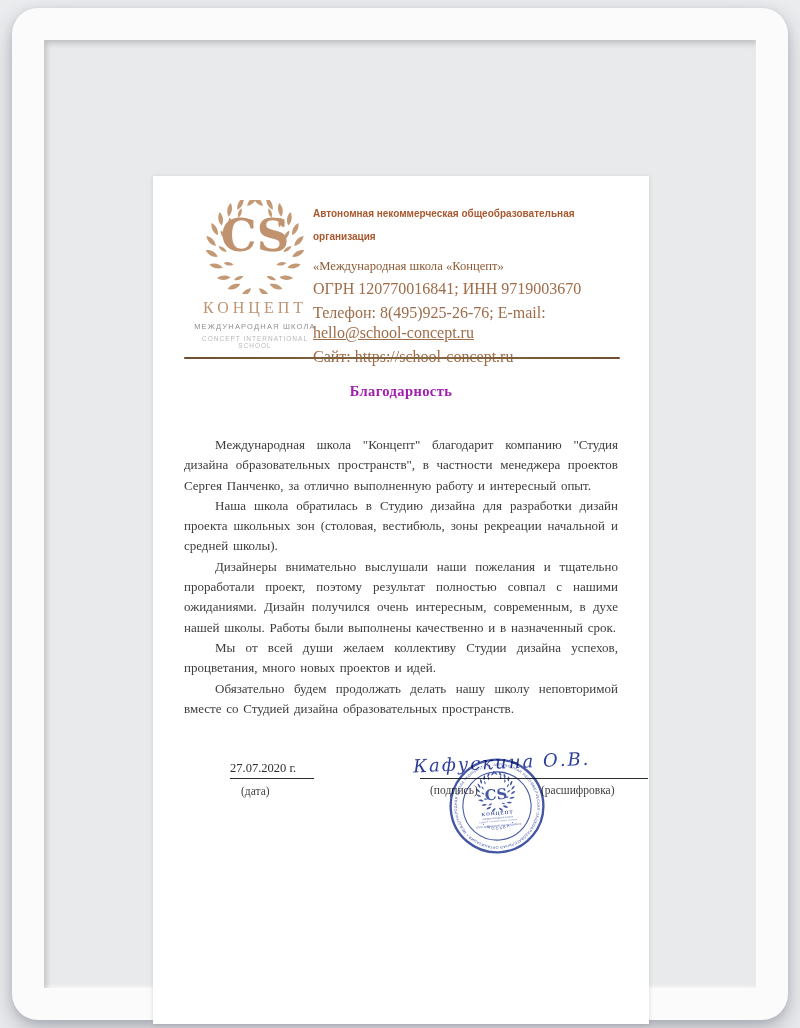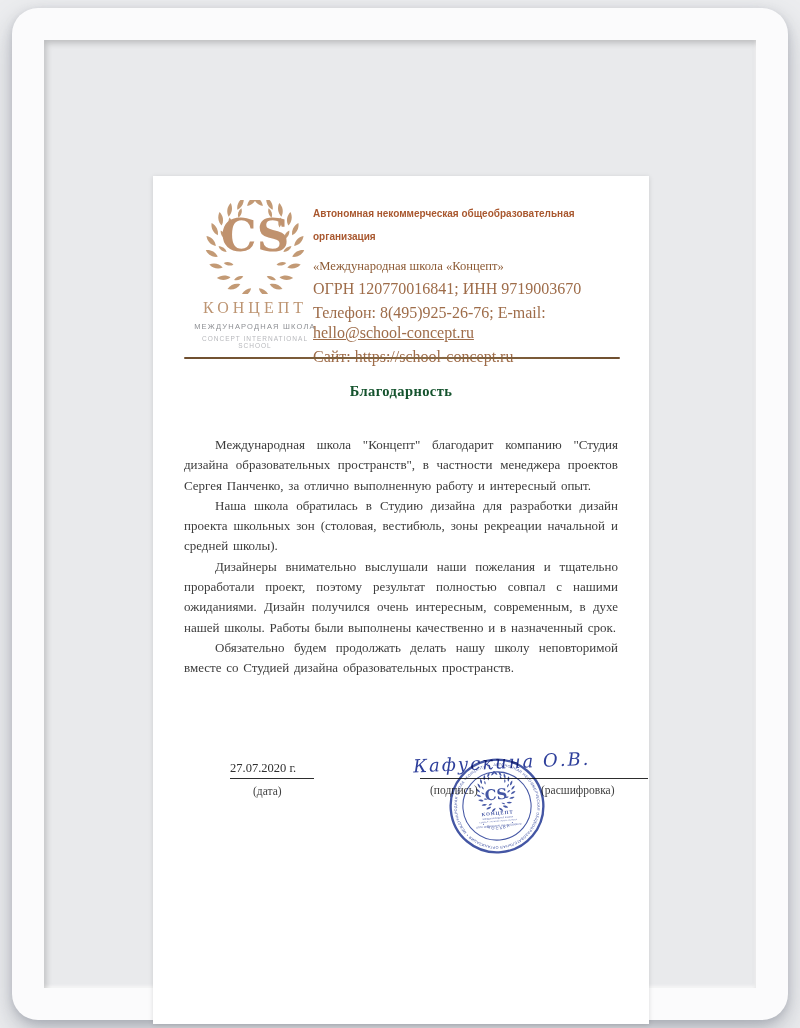--- a/index.html
+++ b/index.html
@@ -48,35 +48,35 @@
 
   .rule{
     position:absolute;left:31px;top:181px;width:436px;height:2.4px;
     background:linear-gradient(90deg,#6f4f2f,#8a6a45 55%,#6f4f2f);
     border-radius:2px;
   }
 
   
   .doc-title{
     position:absolute;left:0;top:207px;width:100%;text-align:center;
-    font-weight:bold;font-size:14.5px;letter-spacing:.4px;color:#14532d;
+    font-weight:bold;font-size:14.5px;letter-spacing:.4px;color:#a21caf;
   }
   .doc-body{
     position:absolute;left:31px;top:259px;width:434px;
     font-size:13px;line-height:20.3px;text-align:justify;color:#3c3c3c;
   }
   .doc-body p{margin:0;text-indent:31px;word-spacing:1.5px;}
 
   
   .date-text{
     position:absolute;left:77px;top:585px;font-size:12.5px;color:#2f2f2f;
     border-bottom:1.2px solid #2d2d2d;padding:0 18px 2px 0;
   }
   .caption{position:absolute;font-size:11.5px;color:#3f3f3f;}
-  .date-caption{left:88px;top:609px;margin-left:12px;}
+  .date-caption{left:88px;top:609px;}
   .sig-line{position:absolute;left:267px;top:584px;width:228px;height:18px;border-bottom:1.2px solid #2d2d2d;}
   .sig-caption-left{left:277px;top:608px;}
   .sig-caption-right{left:388px;top:608px;}
   .handwriting{
     position:absolute;left:260px;top:574px;width:250px;
     font-style:italic;font-size:18px;letter-spacing:2px;color:#2e3f9b;
     transform:rotate(-2.5deg);white-space:nowrap;
     font-family:"DejaVu Serif",serif;
   }
 
@@ -163,20 +163,21 @@
       <div class="contact">Сайт: https://school-concept.ru</div>
     </div>
 
     <div class="rule"></div>
 
     <div class="doc-title">Благодарность</div>
     <div class="doc-body">
       <p>Международная школа "Концепт" благодарит компанию "Студия дизайна образовательных пространств", в частности менеджера проектов Сергея Панченко, за отлично выполненную работу и интересный опыт.</p>
       <p>Наша школа обратилась в Студию дизайна для разработки дизайн проекта школьных зон (столовая, вестибюль, зоны рекреации начальной и средней школы).</p>
       <p>Дизайнеры внимательно выслушали наши пожелания и тщательно проработали проект, поэтому результат полностью совпал с нашими ожиданиями. Дизайн получился очень интересным, современным, в духе нашей школы. Работы были выполнены качественно и в назначенный срок.</p>
+      <p>Мы от всей души желаем коллективу Студии дизайна успехов, процветания, много новых проектов и идей.</p>
       <p>Обязательно будем продолжать делать нашу школу неповторимой вместе со Студией дизайна образовательных пространств.</p>
     </div>
 
     <div class="date-text">27.07.2020 г.</div>
     <div class="caption date-caption">(дата)</div>
 
     <div class="handwriting">Кафускина О.В.</div>
     <div class="sig-line"></div>
     <div class="caption sig-caption-left">(подпись)</div>
     <div class="caption sig-caption-right">(расшифровка)</div>

